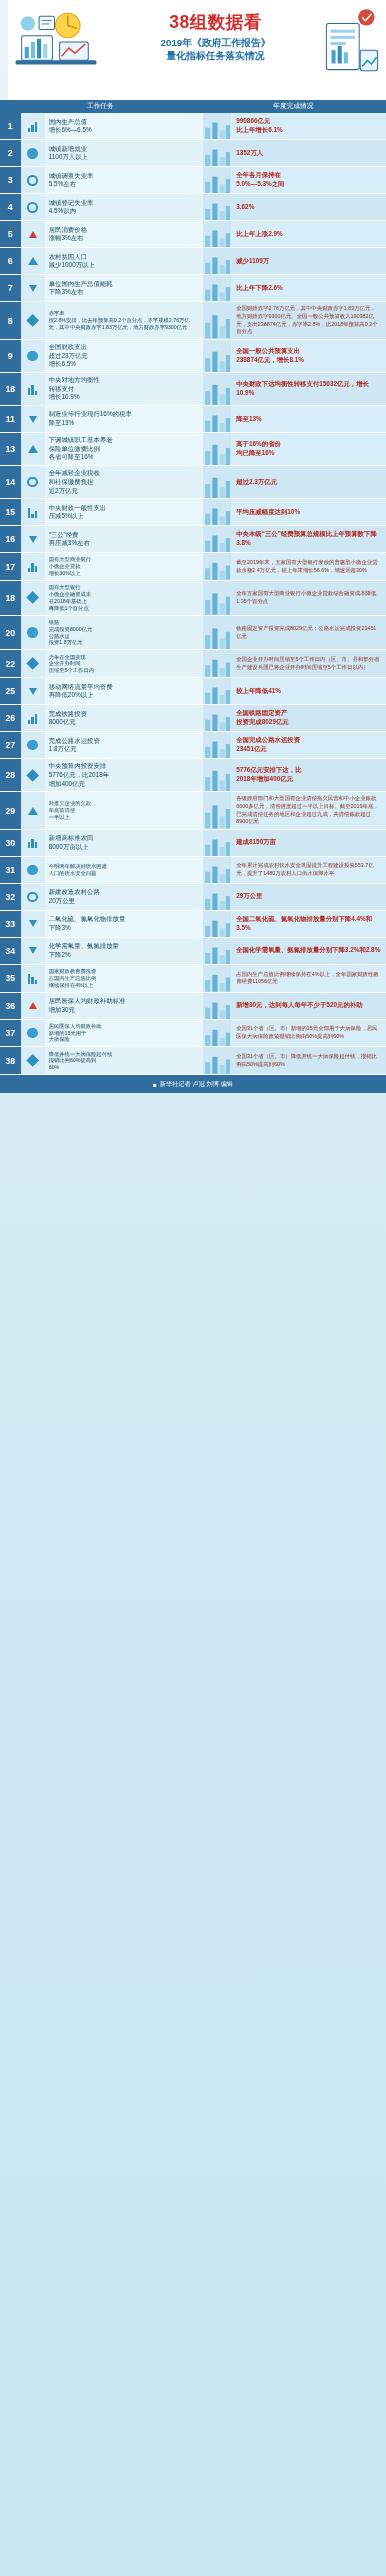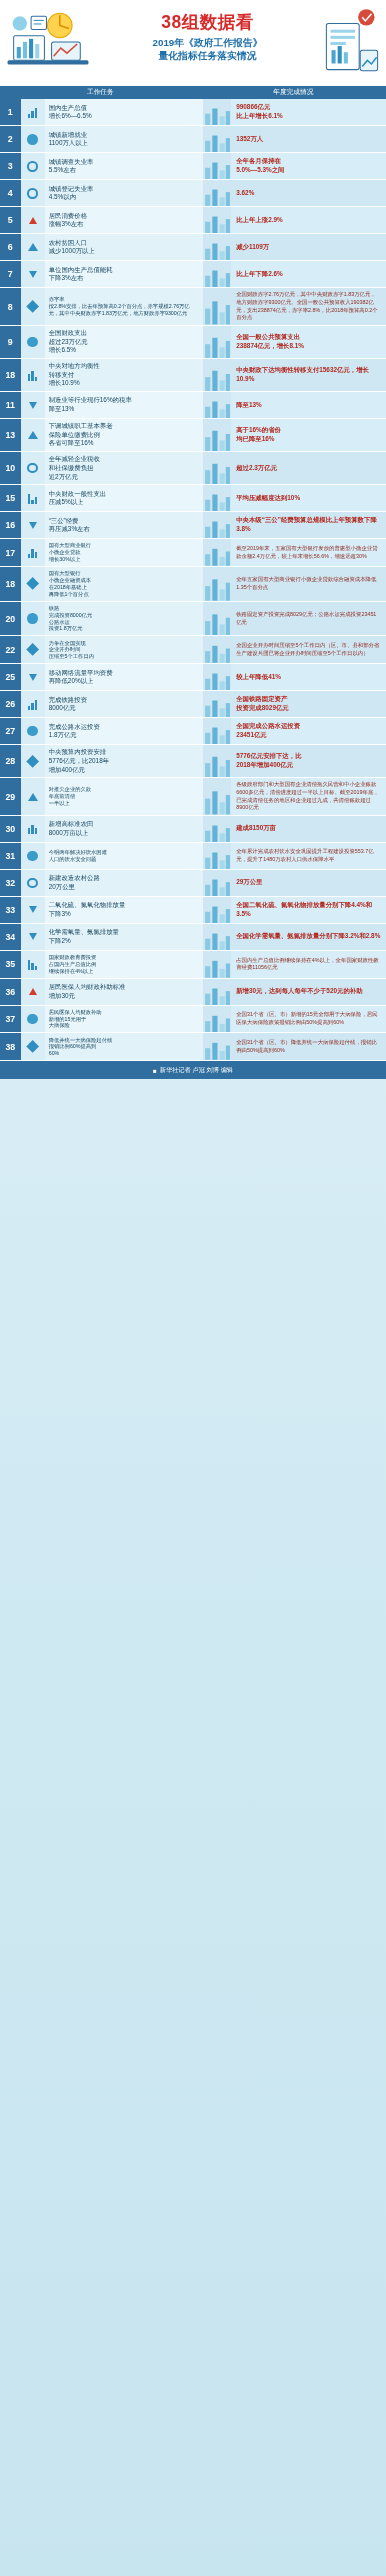--- a/index.html
+++ b/index.html
@@ -12,23 +12,24 @@
     position: relative;
     width: 386px;
     min-height: 2719px;
     background: linear-gradient(180deg,#e8f4f8 0%, #dceef5 30%, #cfe9f2 60%, #c6e4ef 100%);
     overflow: hidden;
   }
 
   
   .header {
     position: relative;
-    height: 86px;
+    height: 100px;
     background: #ffffff;
     overflow: hidden;
+    margin-left: 8px;
   }
   .hdr-left-art {
     position: absolute; left: 4.1px; top: 5.2px; width: 88px; height: 82px;
   }
   .hdr-right-art {
     position: absolute; right: 3.1px; top: 3.1px; width: 62px; height: 82px;
   }
   .hdr-text {
     position: absolute; left: 94px; top: 13.4px; width: 227px; text-align: center;
   }
@@ -390,21 +391,21 @@
     <rect x="4" y="34" width="10" height="26" fill="#8cc9e3"></rect>
     <rect x="18" y="22" width="10" height="38" fill="#62b2d8"></rect>
     <rect x="32" y="40" width="10" height="20" fill="#a7d9ec"></rect>
     <rect x="44" y="28" width="8" height="32" fill="#7cc1e0"></rect>
   </svg>
         </div>
         <div class="result" style="white-space: pre-line;">高于16%的省份
 均已降至16%</div>
       </div>
       <div class="row alt">
-        <div class="num">10</div>
+        <div class="num">14</div>
         <div class="icon">
           <span class="ring"></span>
         </div>
         <div class="task" style="white-space: pre-line;">全年减轻企业税收
 和社保缴费负担
 近2万亿元</div>
         <div class="mid-art">
   <svg class="sil" viewBox="0 0 54 60" width="28" height="100%" preserveAspectRatio="none">
     <rect x="4" y="34" width="10" height="26" fill="#8cc9e3"></rect>
     <rect x="18" y="22" width="10" height="38" fill="#62b2d8"></rect>

